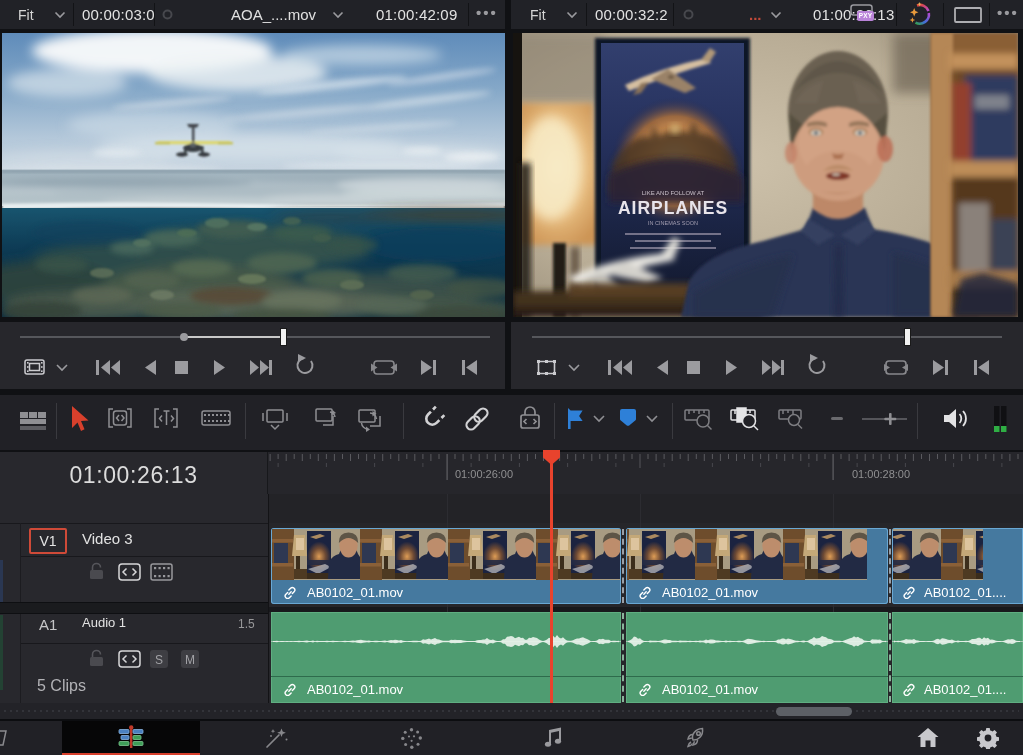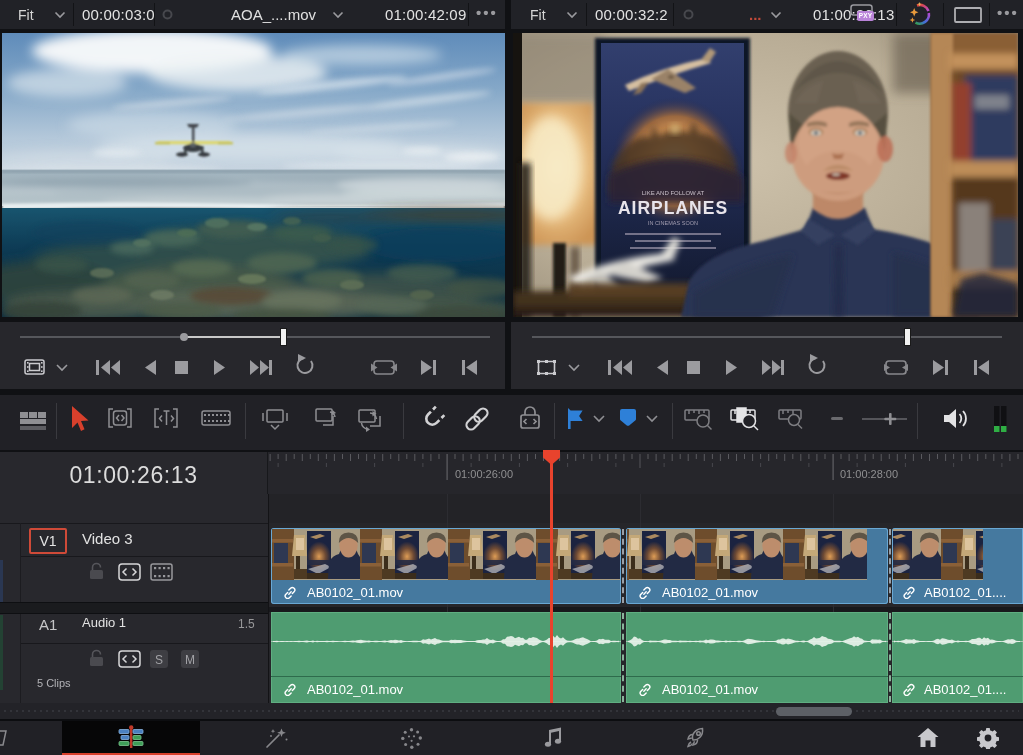--- a/index.html
+++ b/index.html
@@ -43,21 +43,21 @@
     <div class="vdiv" style="left:73px;"></div>
     <div class="tseg tc" style="left:82px;">00:00:03:0</div>
     <div class="vdiv" style="left:154px;"></div>
     <svg class="abs" style="left:162px;top:9px;" width="11" height="11">
         <circle cx="5.5" cy="5.5" r="4" fill="none" stroke="#47484d" stroke-width="2"></circle>
       </svg>
     <div class="tseg" style="left:231px;color:#e0e0e0;font-size:15px;">AOA_....mov</div>
     <svg class="abs" style="left:332px;top:11px;" width="12" height="8" viewBox="0 0 12 8">
         <path d="M1.5 1.5 L6 6 L10.5 1.5" stroke="#9a9a9e" stroke-width="1.6" fill="none"></path>
       </svg>
-    <div class="tseg tc" style="left:385px;">01:00:42:09</div>
+    <div class="tseg tc" style="left:376px;">01:00:42:09</div>
     <div class="vdiv" style="left:468px;"></div>
     <div class="tseg dots3" style="left:476px;top:-2px;">•••</div>
   </div>
 
   <div class="abs topbar" style="left:511px;width:512px;">
     <div class="tseg" style="left:19px;">Fit</div>
     <svg class="abs" style="left:55px;top:11px;" width="12" height="8" viewBox="0 0 12 8">
         <path d="M1.5 1.5 L6 6 L10.5 1.5" stroke="#9a9a9e" stroke-width="1.6" fill="none"></path>
       </svg>
     <div class="vdiv" style="left:75px;"></div>
@@ -716,21 +716,21 @@
           <rect x="701.2" y="2" width="1" height="5" fill="#5a5a5f"></rect>
           <rect x="709.2" y="2" width="1" height="7" fill="#5a5a5f"></rect>
           <rect x="717.3" y="2" width="1" height="5" fill="#5a5a5f"></rect>
           <rect x="725.3" y="2" width="1" height="7" fill="#5a5a5f"></rect>
           <rect x="733.4" y="2" width="1" height="5" fill="#5a5a5f"></rect>
           <rect x="733.4" y="11" width="1" height="4" fill="#48484d"></rect>
           <rect x="741.4" y="2" width="1" height="7" fill="#5a5a5f"></rect>
           <rect x="749.5" y="2" width="1" height="5" fill="#5a5a5f"></rect>
         </svg>
       <div class="rlabel" style="left:187px;">01:00:26:00</div>
-      <div class="rlabel" style="left:572px;">01:00:28:00</div>
+      <div class="rlabel" style="left:584px;">01:00:28:00</div>
     </div>
     <div class="bigtc">01:00:26:13</div>
   </div>
 
   <svg class="abs" style="left:542px;top:450px;z-index:40;" width="19" height="15" viewBox="0 0 19 15">
       <path d="M1 0 H18 V7.5 L9.5 15 L1 7.5 Z" fill="#e8432d"></path>
     </svg>
   <div class="abs" style="left:550px;top:463px;width:3px;height:240px;background:#e8432d;z-index:40;"></div>
 
   <div class="abs trackarea" style="left:0;width:1023px;" id="tracks">
@@ -783,21 +783,21 @@
         </g>
         <g stroke="#d6d6d8" fill="none" stroke-width="1.5">
           <rect x="31" y="2" width="21" height="16" rx="3"></rect>
           <path d="M38.5 6.5 l-3.5 3.5 3.5 3.5 M44.5 6.5 l3.5 3.5 -3.5 3.5"></path>
         </g>
         <rect x="62" y="1" width="18" height="18" rx="3" fill="#3e3e43"></rect>
         <text x="71" y="14.5" font-size="12" fill="#a2a2a6" text-anchor="middle">S</text>
         <rect x="93" y="1" width="18" height="18" rx="3" fill="#3e3e43"></rect>
         <text x="102" y="14.5" font-size="12" fill="#a2a2a6" text-anchor="middle">M</text>
       </svg>
-      <div class="abs" style="left:37px;top:183px;color:#b2b2b6;font-size:11px;">5 Clips</div>
+      <div class="abs" style="left:37px;top:183px;color:#b2b2b6;font-size:16px;">5 Clips</div>
     </div>
 
     <div class="abs" style="left:269px;top:0;width:754px;height:209px;background:#232327;">
       <div class="abs" style="left:0;top:29px;width:754px;height:84px;background:#26262a;"></div>
       <div class="abs" style="left:0;top:118px;width:754px;height:91px;background:#26262a;"></div>
       <div class="abs" style="left:0;top:113px;width:754px;height:5px;background:#18191c;"></div>
 
       <div class="abs" style="left:178px;top:0;width:1px;height:209px;background:#2c2c31;"></div>
       <div class="abs" style="left:371px;top:0;width:1px;height:209px;background:#2c2c31;"></div>
       <div class="abs" style="left:564px;top:0;width:1px;height:209px;background:#2c2c31;"></div>

